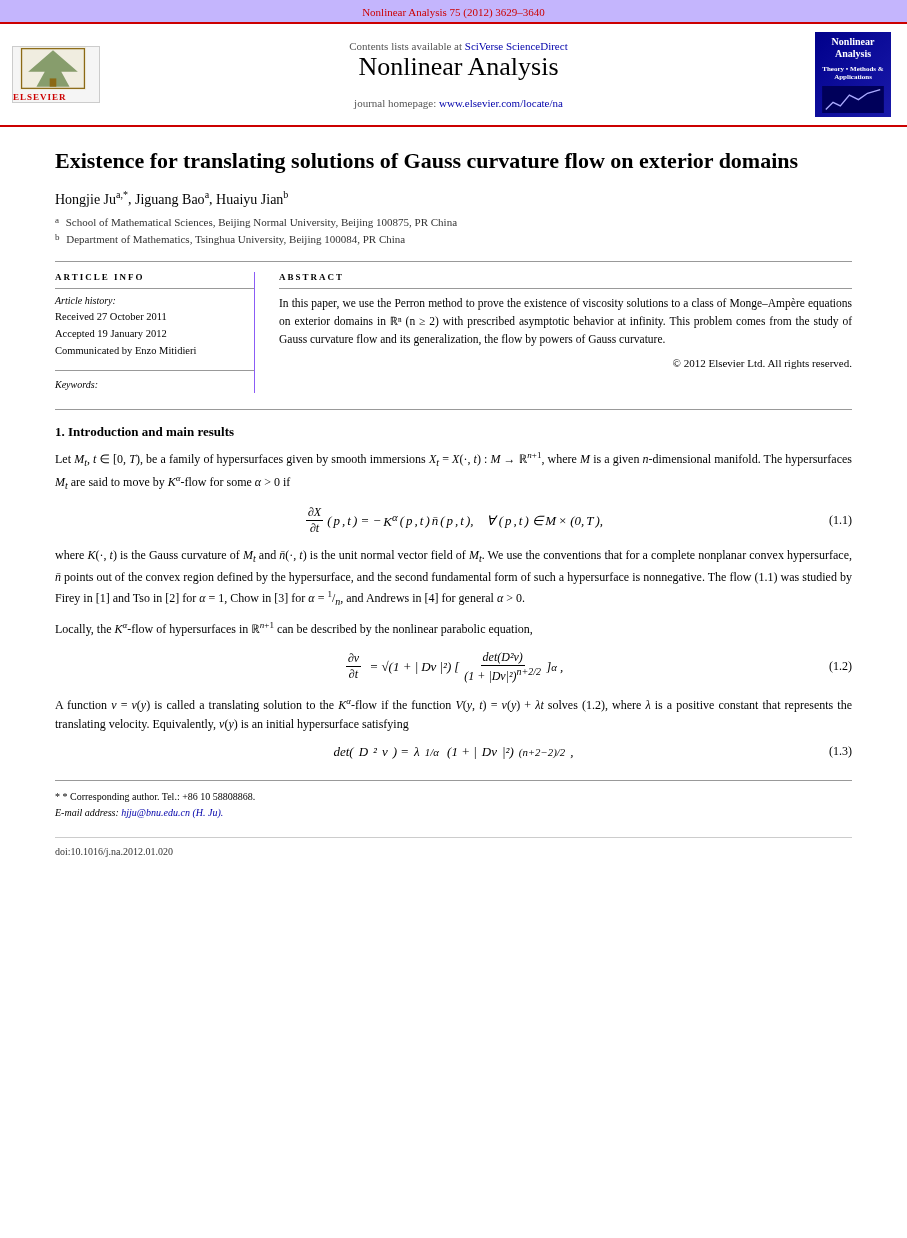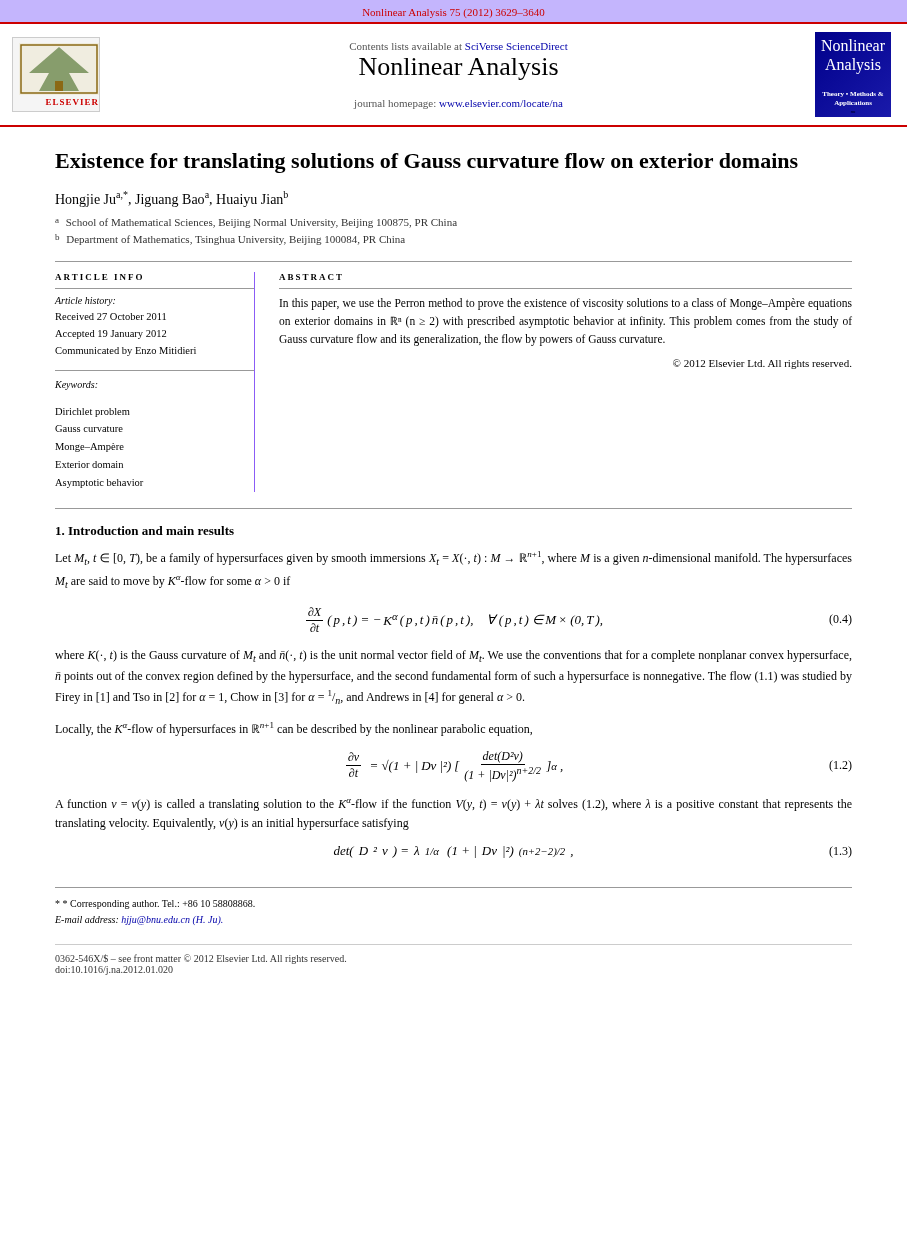--- a/index.html
+++ b/index.html
@@ -31,26 +31,26 @@
       margin-bottom: 0;
     }
 
     .header-logo {
       width: 90px;
       flex-shrink: 0;
     }
 
     .header-logo-box {
       width: 88px;
-      height: 75px;
+      height: 57px;
       background: #f5f5f5;
       border: 1px solid #ccc;
       display: flex;
       flex-direction: column;
-      align-items: flex-end;
+      align-items: flex-start;
       justify-content: center;
       overflow: hidden;
     }
 
     .elsevier-tree {
       width: 80px;
       height: 52px;
     }
 
     .elsevier-label {
@@ -109,24 +109,24 @@
       padding: 4px;
       display: flex;
       flex-direction: column;
       align-items: center;
       justify-content: flex-start;
       text-align: center;
       line-height: 1.3;
     }
 
     .badge-title {
-      font-size: 16px;
-      font-weight: normal;
+      font-size: 10px;
+      font-weight: bold;
       line-height: 1.2;
-      margin-bottom: 16px;
+      margin-bottom: 5px;
     }
 
     .badge-subtitle {
       font-size: 7px;
       line-height: 1.2;
     }
 
     .main-content {
       padding: 20px 55px 30px 55px;
     }
@@ -213,21 +213,21 @@
     .article-history-items {
       font-size: 10.5px;
       line-height: 1.6;
       color: #000;
     }
 
     .keywords-label {
       font-size: 10px;
       font-style: italic;
       margin-top: 8px;
-      margin-bottom: 13px;
+      margin-bottom: 3px;
     }
 
     .keywords-list {
       font-size: 10.5px;
       line-height: 1.7;
     }
 
     .abstract-text {
       font-size: 11.5px;
       line-height: 1.55;
@@ -293,21 +293,21 @@
       font-size: 12px;
     }
 
     .fraction .denom {
       padding: 0 2px;
       font-size: 12px;
     }
 
     .footnote-section {
       border-top: 1px solid #999;
-      margin-top: 28px;
+      margin-top: 20px;
       padding-top: 8px;
     }
 
     .footnote-text {
       font-size: 10px;
       line-height: 1.6;
       color: #000;
     }
 
     .footnote-text a {
@@ -400,27 +400,20 @@
       <div class="section-label">ARTICLE INFO</div>
       <hr class="ai-divider">
       <div class="article-history-label">Article history:</div>
       <div class="article-history-items">
         <div>Received 27 October 2011</div>
         <div>Accepted 19 January 2012</div>
         <div>Communicated by Enzo Mitidieri</div>
       </div>
       <hr class="ai-divider" style="margin-top:10px">
       <div class="keywords-label">Keywords:</div>
-      <div class="keywords-list">
-        <div>Dirichlet problem</div>
-        <div>Gauss curvature</div>
-        <div>Monge–Ampère</div>
-        <div>Exterior domain</div>
-        <div>Asymptotic behavior</div>
-      </div>
     </div>
 
     <div class="abstract-col">
       <div class="section-label">ABSTRACT</div>
       <hr class="ai-divider">
       <div class="abstract-text">
         <span>In this paper, we use the Perron method to prove the existence of viscosity solutions to a class of Monge–Ampère equations on exterior domains in ℝⁿ (n ≥ 2) with prescribed asymptotic behavior at infinity. This problem comes from the study of Gauss curvature flow and its generalization, the flow by powers of Gauss curvature.</span>
         <div class="copyright">© 2012 Elsevier Ltd. All rights reserved.</div>
       </div>
     </div>
@@ -439,21 +432,21 @@
       <span class="math-italic">
         <span style="display:inline-flex;align-items:center;gap:2px">
           <span class="fraction">
               <span class="numer">∂<span class="math-italic">X</span></span>
               <span class="denom">∂<span class="math-italic">t</span></span>
             </span>
           (<span class="math-italic">p</span>, <span class="math-italic">t</span>) = −<span class="math-italic">K<sup>α</sup></span>(<span class="math-italic">p</span>, <span class="math-italic">t</span>)<span class="math-italic">n̄</span>(<span class="math-italic">p</span>, <span class="math-italic">t</span>),&nbsp;&nbsp;&nbsp;&nbsp;∀ (<span class="math-italic">p</span>, <span class="math-italic">t</span>) ∈ <span class="math-italic">M</span> × (0, <span class="math-italic">T</span>),
         </span>
       </span>
     </div>
-    <span class="equation-number">(0.4)</span>
+    <span class="equation-number">(1.1)</span>
   </div>
 
   <div class="body-text">
     where <span class="math-italic">K</span>(·, <span class="math-italic">t</span>) is the Gauss curvature of <span class="math-italic">M<sub>t</sub></span> and <span class="math-italic">n̄</span>(·, <span class="math-italic">t</span>) is the unit normal vector field of <span class="math-italic">M<sub>t</sub></span>. We use the conventions that for a complete nonplanar convex hypersurface, <span class="math-italic">n̄</span> points out of the convex region defined by the hypersurface, and the second fundamental form of such a hypersurface is nonnegative. The flow (1.1) was studied by Firey in [1] and Tso in [2] for <span class="math-italic">α</span> = 1, Chow in [3] for <span class="math-italic">α</span> = <sup>1</sup>/<sub><span class="math-italic">n</span></sub>, and Andrews in [4] for general <span class="math-italic">α</span> &gt; 0.
   </div>
 
   <div class="body-text">
     Locally, the <span class="math-italic">K<sup>α</sup></span>-flow of hypersurfaces in ℝ<sup><span class="math-italic">n</span>+1</sup> can be described by the nonlinear parabolic equation,
   </div>
 
@@ -496,17 +489,16 @@
     <div class="footnote-text">
       <span>* <span>* Corresponding author. Tel.: +86 10 58808868.</span></span><br>
       <span>
         <em><span>E-mail address:</span>
         <a><span>hjju@bnu.edu.cn (H. Ju).</span></a></em>
       </span>
     </div>
   </div>
 
   <div class="bottom-bar">
-    <div>0362-546X/$ – see front matter © 2012 Elsevier Ltd. All rights reserved.</div>
     <div>doi:10.1016/j.na.2012.01.020</div>
   </div>
 
 </div>
 
 </body></html>

